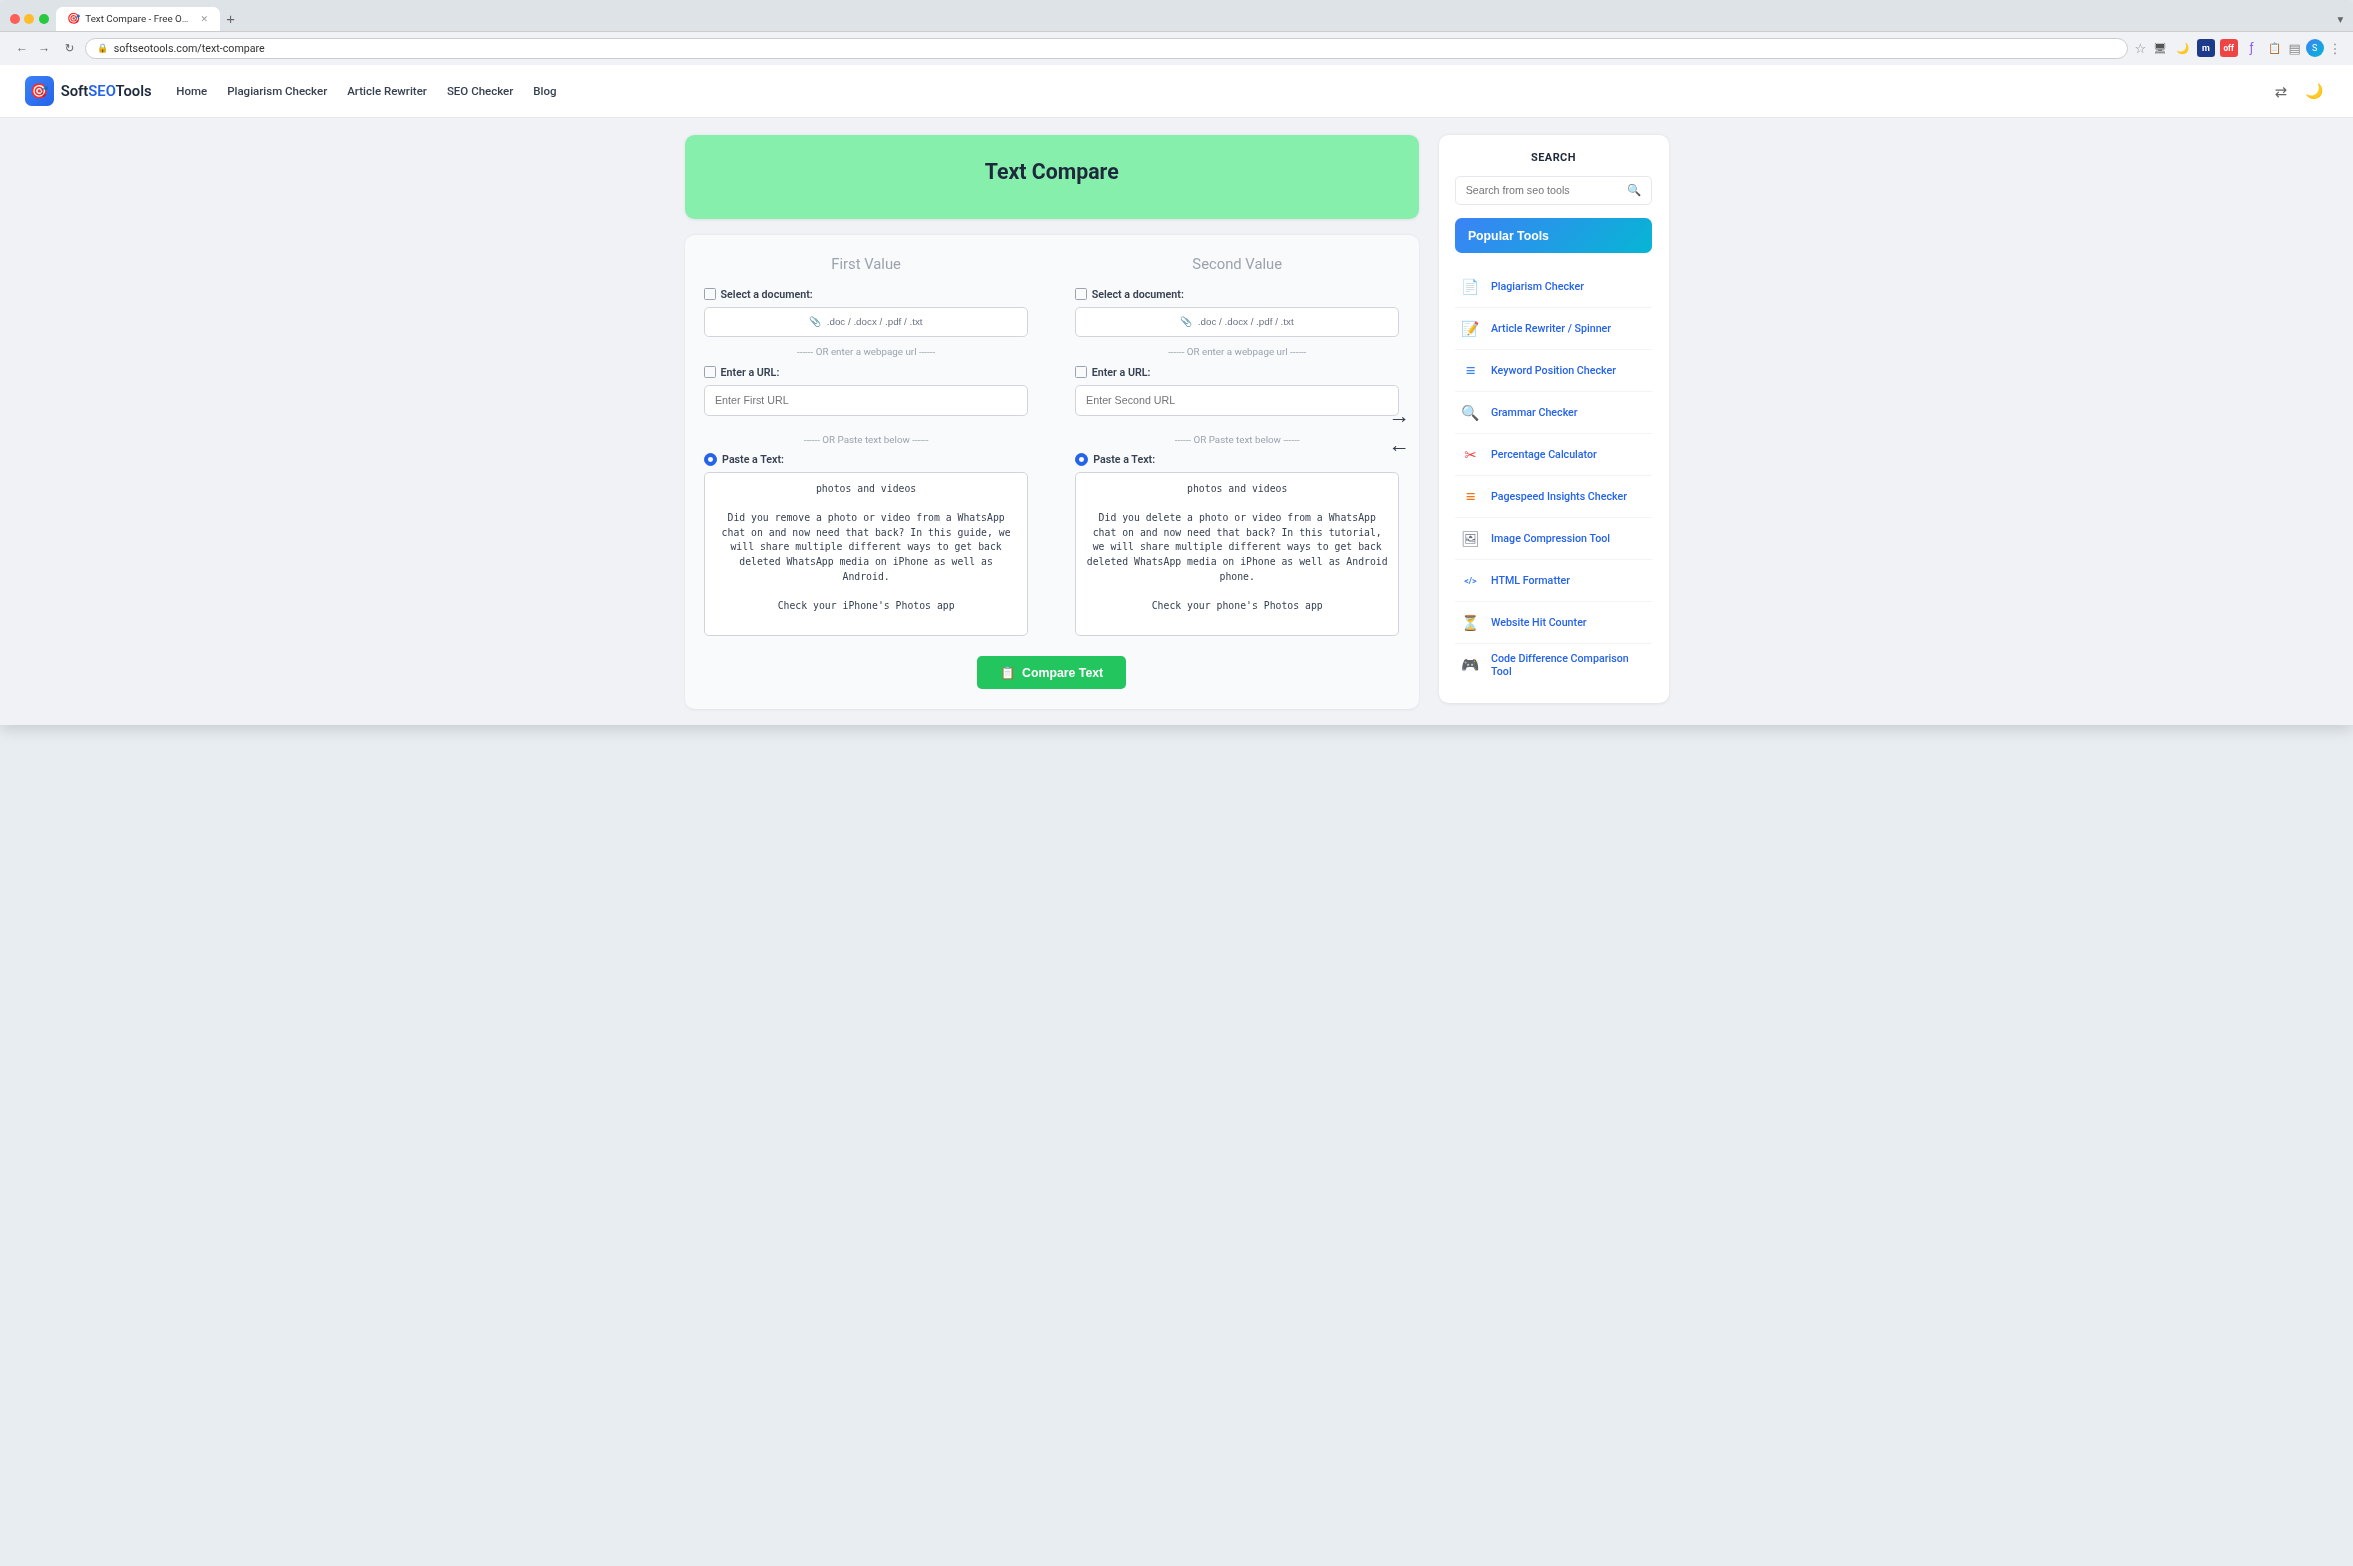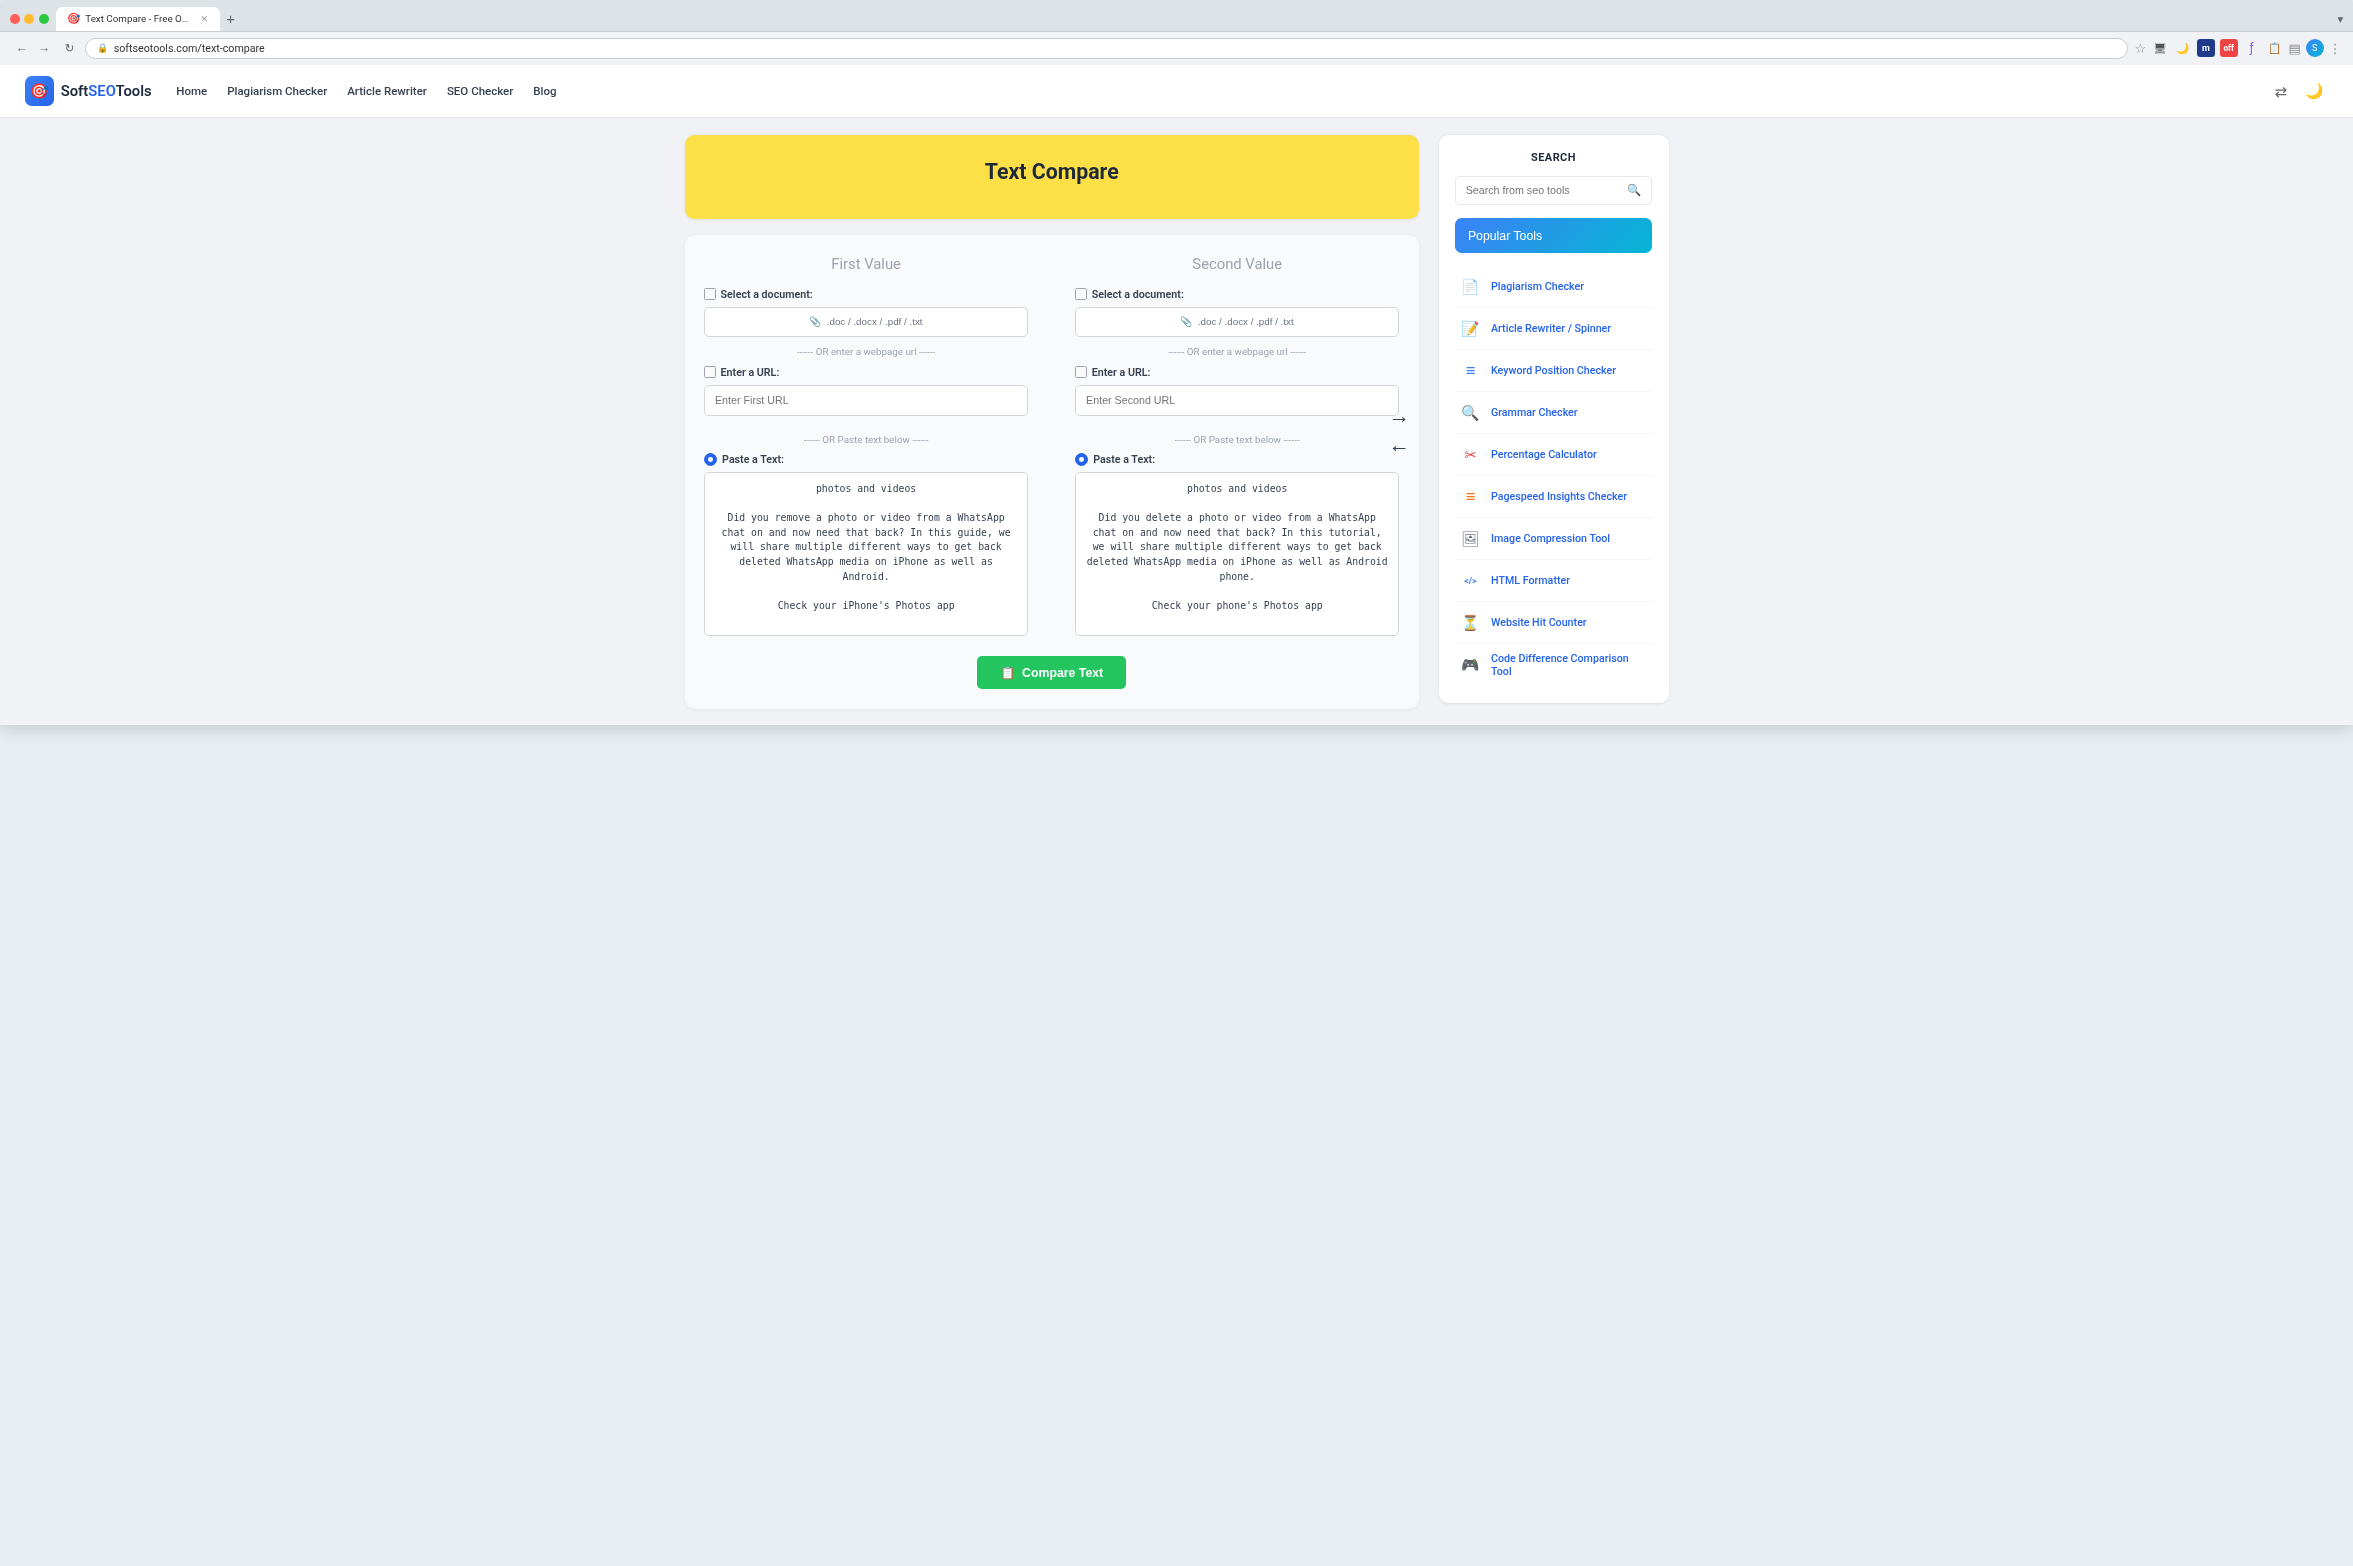--- a/index.html
+++ b/index.html
@@ -19,21 +19,21 @@
     .logo-icon { width: 29.5px; height: 29.5px; background: linear-gradient(135deg, #3b82f6, #2563eb); border-radius: 6.6px; display: flex; align-items: center; justify-content: center; color: #fff; font-size: 14.8px; }
     .logo-text { font-size: 14.8px; font-weight: 600; color: #1e293b; }
     .logo-text span { color: #2563eb; }
     .nav-links { display: flex; gap: 20px; align-items: center; flex: 1; }
     .nav-link { text-decoration: none; color: #374151; font-size: 11.5px; font-weight: 500; padding: 14.8px 0; border-bottom: 1.6px solid transparent; }
     .header-actions { display: flex; gap: 8.2px; align-items: center; margin-left: auto; }
     .header-btn { background: none; border: none; font-size: 14.8px; cursor: pointer; color: #666; padding: 4.9px; border-radius: 4.9px; }
 
     
     .main-content { flex: 1; min-width: 0; }
-    .tool-card { background: #fde047; border-radius: 9.8px; padding: 24.6px; margin-bottom: 16.4px; box-shadow: 0 0.8px 3.3px rgba(0,0,0,0.08); }
+    .tool-card { background: #86efac; border-radius: 9.8px; padding: 24.6px; margin-bottom: 16.4px; box-shadow: 0 0.8px 3.3px rgba(0,0,0,0.08); }
     .tool-title { font-size: 21.3px; font-weight: 700; color: #1e293b; text-align: center; margin-bottom: 9.8px; }
     .tool-desc { font-size: 10.7px; color: #6b7280; text-align: center; line-height: 1.6; max-width: 508px; margin: 0 auto; }
 
     .instruction-bar { background: #fff; border-radius: 9.8px; padding: 13px 19.7px; margin-bottom: 16.4px; box-shadow: 0 0.8px 3.3px rgba(0,0,0,0.08); }
     .instruction-text { font-size: 10.7px; color: #374151; text-align: center; }
 
     
     .compare-area { background: #f9fafb; border-radius: 9.8px; padding: 19.7px; box-shadow: 0 0.8px 3.3px rgba(0,0,0,0.06); }
     .compare-columns { display: flex; gap: 13px; align-items: flex-start; position: relative; }
     .compare-col { flex: 1; }
@@ -58,21 +58,21 @@
     .compare-btn { background: #22c55e; color: #fff; border: none; border-radius: 4.9px; padding: 9.8px 23px; font-size: 12.3px; font-weight: 600; cursor: pointer; display: flex; align-items: center; gap: 6.6px; }
 
     
     .sidebar { width: 230px; flex-shrink: 0; }
     .sidebar-card { background: #fff; border-radius: 9.8px; padding: 16.4px; box-shadow: 0 0.8px 3.3px rgba(0,0,0,0.08); }
     .sidebar-section-title { font-size: 11px; font-weight: 700; color: #1e293b; text-align: center; margin-bottom: 11.5px; letter-spacing: 0.4px; }
     .search-box { display: flex; align-items: center; border: 0.8px solid #e5e7eb; border-radius: 4.9px; padding: 6.6px 9.8px; gap: 6.6px; margin-bottom: 13px; }
     .search-input { flex: 1; border: none; outline: none; font-size: 10.7px; color: #9ca3af; }
     .search-icon { color: #9ca3af; font-size: 11.5px; }
 
-    .popular-btn { width: 100%; background: linear-gradient(135deg, #3b82f6, #06b6d4); color: #fff; border: none; border-radius: 6.6px; padding: 10.7px 13px; font-size: 12.3px; font-weight: 400; cursor: pointer; margin-bottom: 13px; text-align: left; }
+    .popular-btn { width: 100%; background: linear-gradient(135deg, #3b82f6, #06b6d4); color: #fff; border: none; border-radius: 6.6px; padding: 10.7px 13px; font-size: 12.3px; font-weight: 700; cursor: pointer; margin-bottom: 13px; text-align: left; }
 
     .sidebar-tool-item { display: flex; align-items: center; gap: 8.2px; padding: 8.2px 3.3px; border-bottom: 0.8px solid #f3f4f6; cursor: pointer; text-decoration: none; }
     .sidebar-tool-item:last-child { border-bottom: none; }
     .tool-icon { width: 24.6px; height: 24.6px; display: flex; align-items: center; justify-content: center; flex-shrink: 0; font-size: 14.8px; }
     .tool-link-text { font-size: 10.7px; color: #2563eb; font-weight: 500; }
 
     
     .icon-red { color: #ef4444; }
     .icon-green { color: #22c55e; }
     .icon-blue { color: #3b82f6; }

